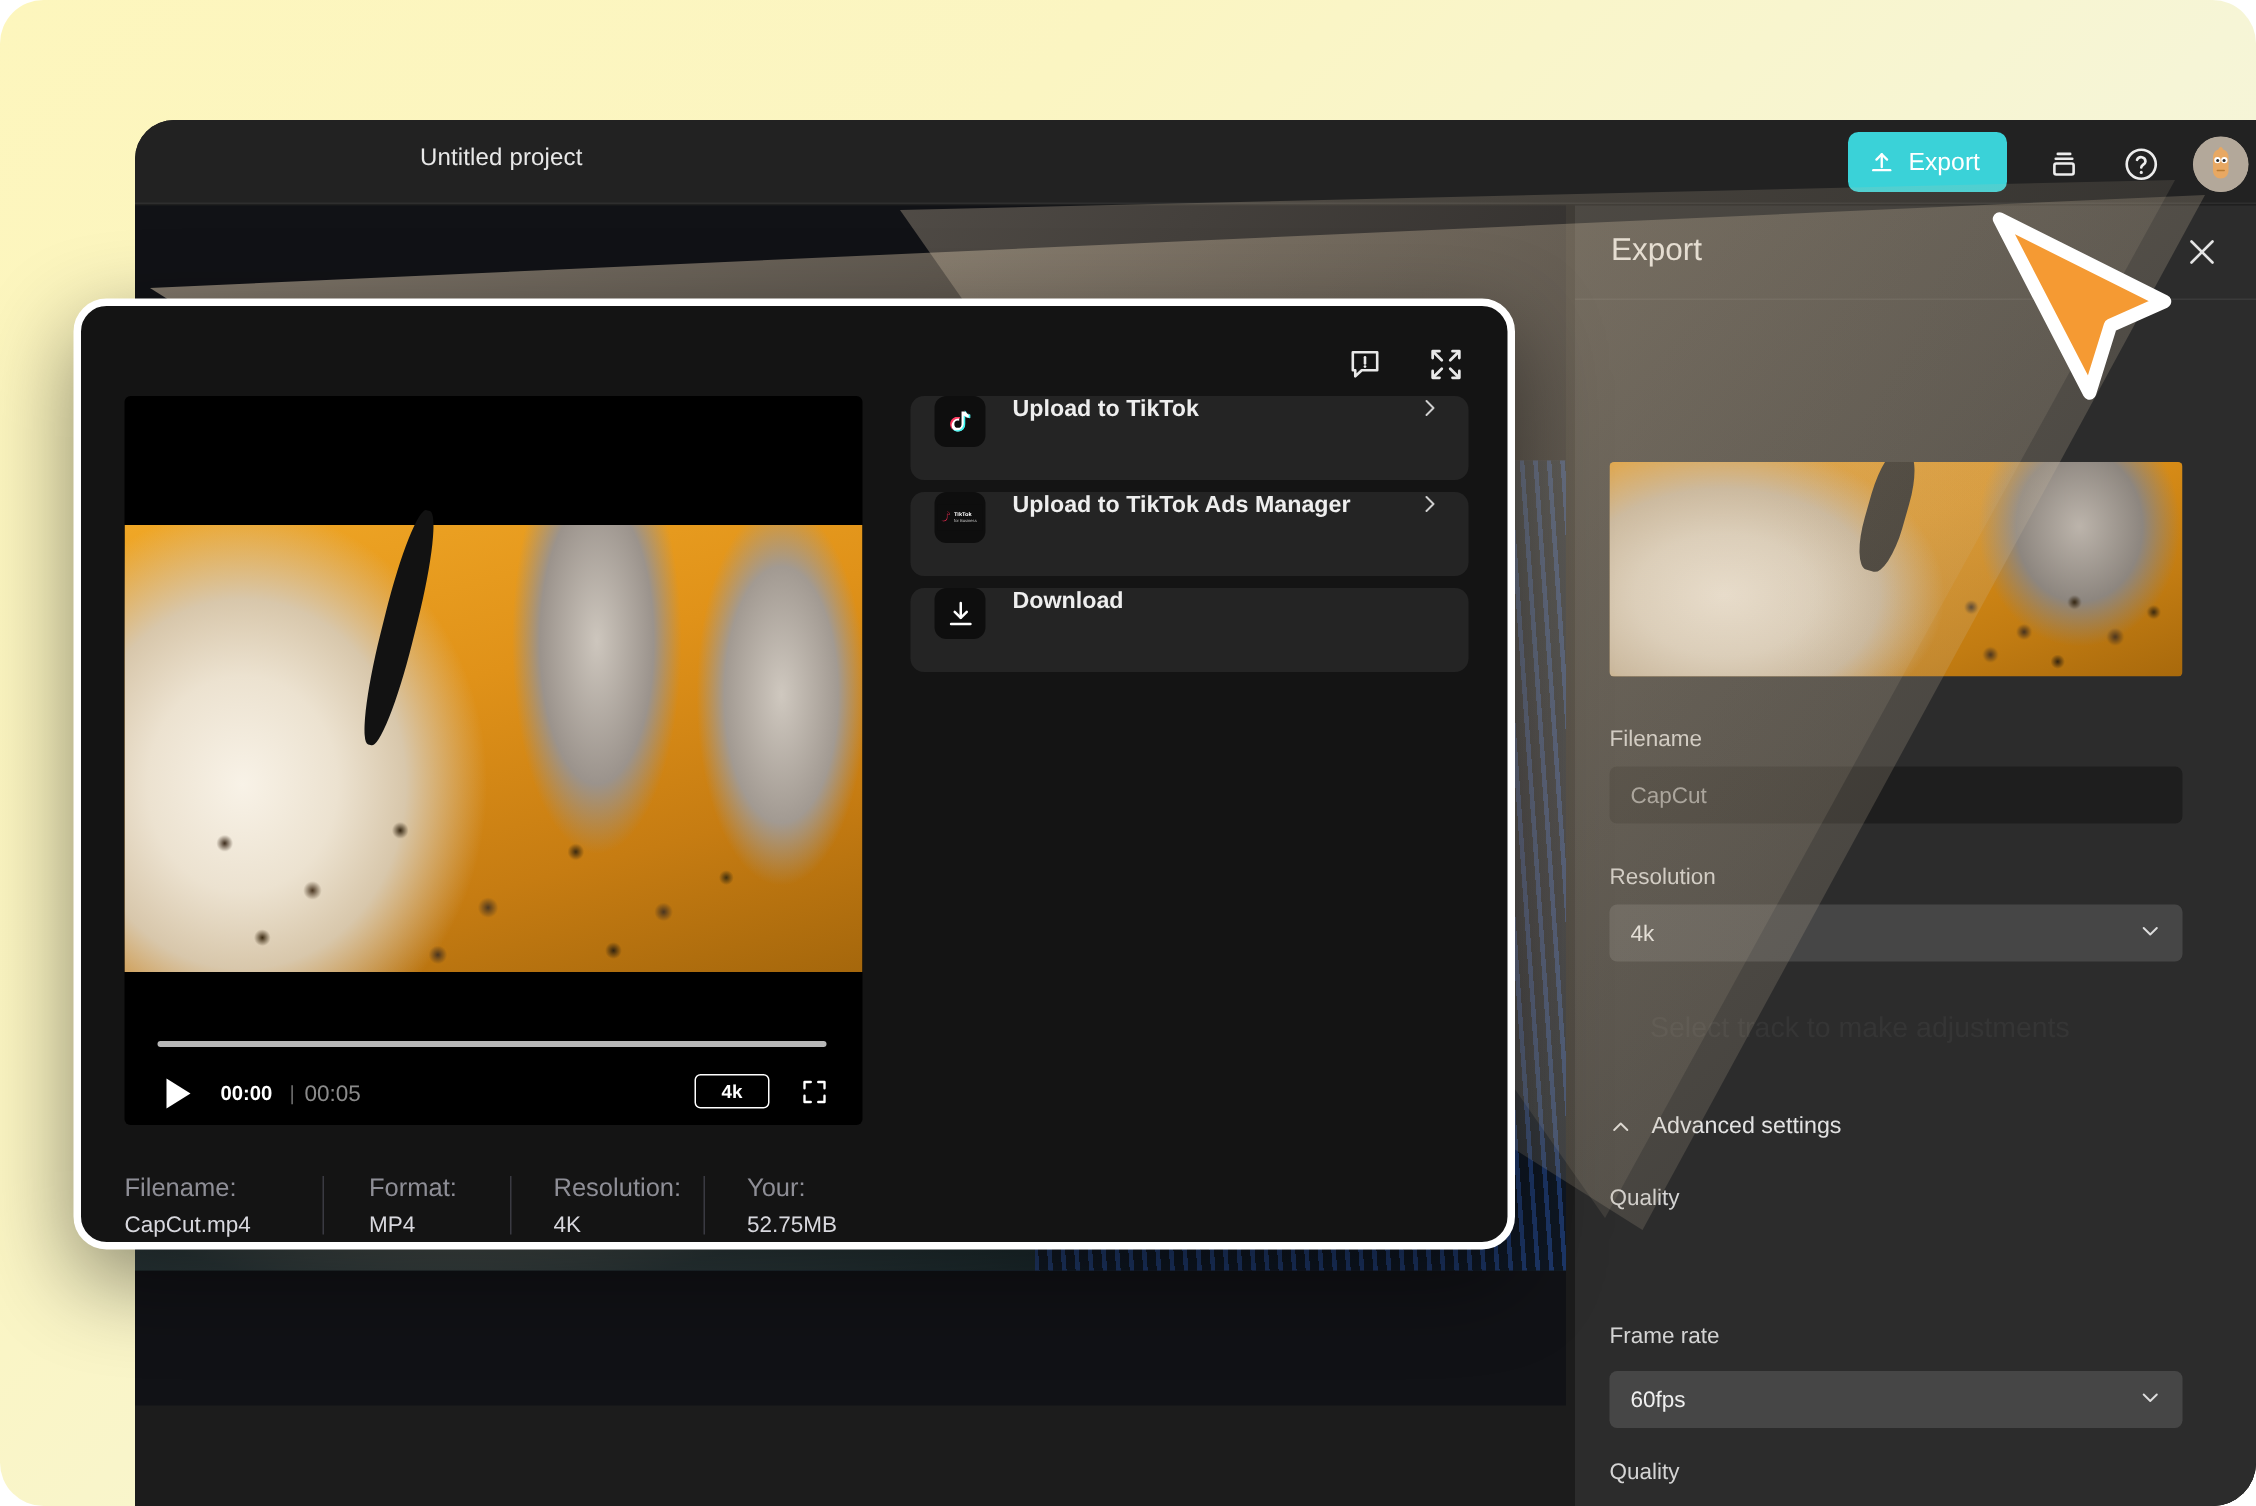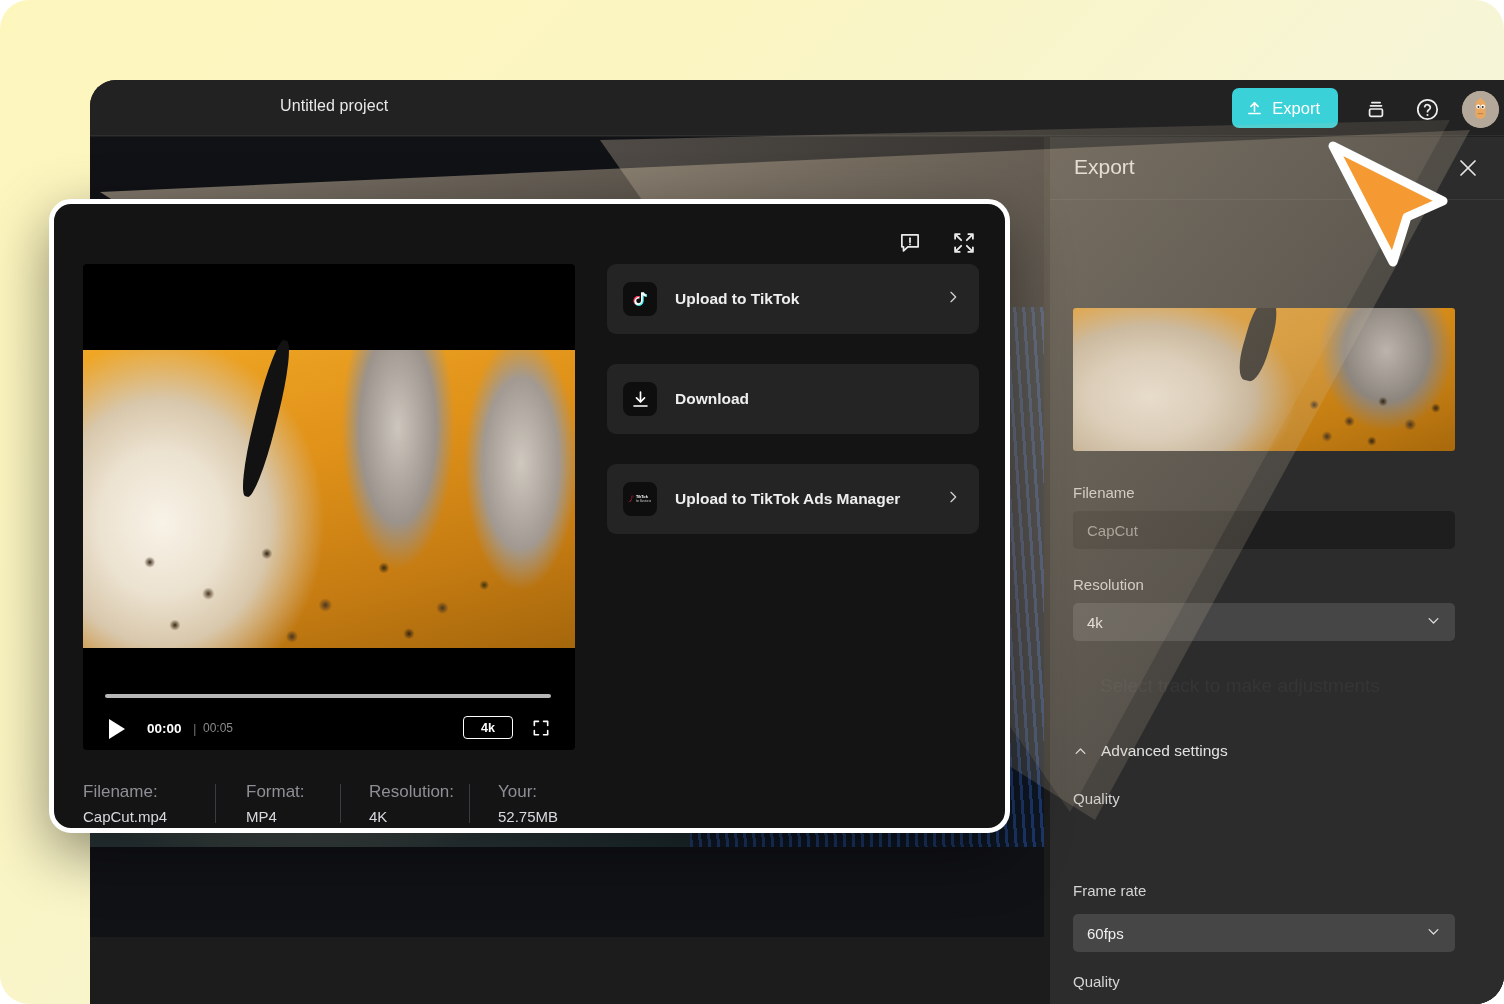--- a/index.html
+++ b/index.html
@@ -302,21 +302,21 @@
   #progress-track {
     position: absolute;
     left: 22px; top: 430px;
     width: 446px; height: 4px;
     border-radius: 3px;
     background: #b8b8b8;
   }
   #controls-row {
     position: absolute;
     left: 0; top: 446px;
-    width: 492px; height: 40px;
+    width: 492px; height: 40px; text-align: right;
   }
   #play-btn {
     position: absolute;
     left: 24px; top: 8px;
     width: 22px; height: 22px;
     cursor: pointer;
   }
   #time-current {
     position: absolute;
     left: 64px; top: 11px;
@@ -326,21 +326,21 @@
   }
   #time-sep {
     position: absolute;
     left: 110px; top: 11px;
     font-size: 13.5px;
     color: #6b6b6b;
   }
   #time-total {
     position: absolute;
     left: 120px; top: 11px;
-    font-size: 12px;
+    font-size: 15px;
     color: #8a8a8a;
   }
   #quality-chip {
     position: absolute;
     right: 62px; top: 6px;
     height: 23px;
     min-width: 50px;
     border: 1.5px solid #ffffff;
     border-radius: 4px;
     color: #ffffff;
@@ -381,26 +381,25 @@
   #ready-title {
     font-size: 25px;
     font-weight: bold;
     color: #f2f2f2;
     margin-bottom: 23px;
     letter-spacing: .1px;
   }
   .action-row {
     position: relative;
     width: 372px;
-    height: 70px;
+    height: 56px;
     background: #242424;
     border-radius: 9px;
-    margin-bottom: 30px;
+    margin-bottom: 8px;
     display: flex;
-    align-items: center;
     padding: 0 16px;
     cursor: pointer;
   }
   .action-icon {
     width: 34px; height: 34px;
     border-radius: 8px;
     background: #0e0e0e;
     display: flex; align-items: center; justify-content: center;
     flex: 0 0 auto;
     overflow: hidden;
@@ -639,45 +638,45 @@
         <span class="action-label">Upload to TikTok</span>
         <span class="action-chev">
           <svg width="16" height="16" viewBox="0 0 24 24" fill="none" stroke="#cfcfcf" stroke-width="2" stroke-linecap="round" stroke-linejoin="round">
               <path d="M9 5l7 7-7 7"></path>
             </svg>
         </span>
       </div>
 
       <div class="action-row">
         <span class="action-icon">
-          <svg width="21" height="21" viewBox="0 0 24 24" fill="none" stroke="#ffffff" stroke-width="1.9" stroke-linecap="round" stroke-linejoin="round">
-            <path d="M12 3.5v11"></path>
-              <path d="M7.4 10.2 12 14.8l4.6-4.6"></path>
-              <path d="M4.6 19.4h14.8"></path>
-          </svg>
-        </span>
-        <span class="action-label">Download</span>
-      </div>
-
-      <div class="action-row">
-        <span class="action-icon">
           <svg width="30" height="18" viewBox="0 0 60 34">
             <rect width="60" height="34" fill="#0e0e0e"></rect>
             <path d="M13 8.5c.6 1.1 1.6 1.9 2.9 2.1v2.2c-1.2-.03-2.3-.4-3.3-1.1v5c0 2.7-2 4.7-4.6 4.7-1.2 0-2.3-.45-3.1-1.2.85 1.1 2.2 1.8 3.7 1.8 2.6 0 4.6-2 4.6-4.7v-5c1 .7 2.1 1.05 3.3 1.1V10.6c-1.3-.2-2.3-1-2.9-2.1z" fill="#fe2c55"></path>
             <text x="22" y="15" font-family="Liberation Sans, sans-serif" font-size="7.5" font-weight="bold" fill="#ffffff">TikTok</text>
             <text x="22" y="23" font-family="Liberation Sans, sans-serif" font-size="5.5" fill="#c8c8c8">for Business</text>
           </svg>
         </span>
         <span class="action-label">Upload to TikTok Ads Manager</span>
         <span class="action-chev">
           <svg width="16" height="16" viewBox="0 0 24 24" fill="none" stroke="#cfcfcf" stroke-width="2" stroke-linecap="round" stroke-linejoin="round">
               <path d="M9 5l7 7-7 7"></path>
             </svg>
         </span>
       </div>
+
+      <div class="action-row">
+        <span class="action-icon">
+          <svg width="21" height="21" viewBox="0 0 24 24" fill="none" stroke="#ffffff" stroke-width="1.9" stroke-linecap="round" stroke-linejoin="round">
+            <path d="M12 3.5v11"></path>
+              <path d="M7.4 10.2 12 14.8l4.6-4.6"></path>
+              <path d="M4.6 19.4h14.8"></path>
+          </svg>
+        </span>
+        <span class="action-label">Download</span>
+      </div>
     </div>
   </div>
 
   <svg id="cursor" viewBox="0 0 160 135">
     <path d="M18 8 L128 63 L92 79 L78 124 Z" fill="#f59a33" stroke="#ffffff" stroke-width="9" stroke-linejoin="round"></path>
   </svg>
 
 </div>
 
 </body></html>

